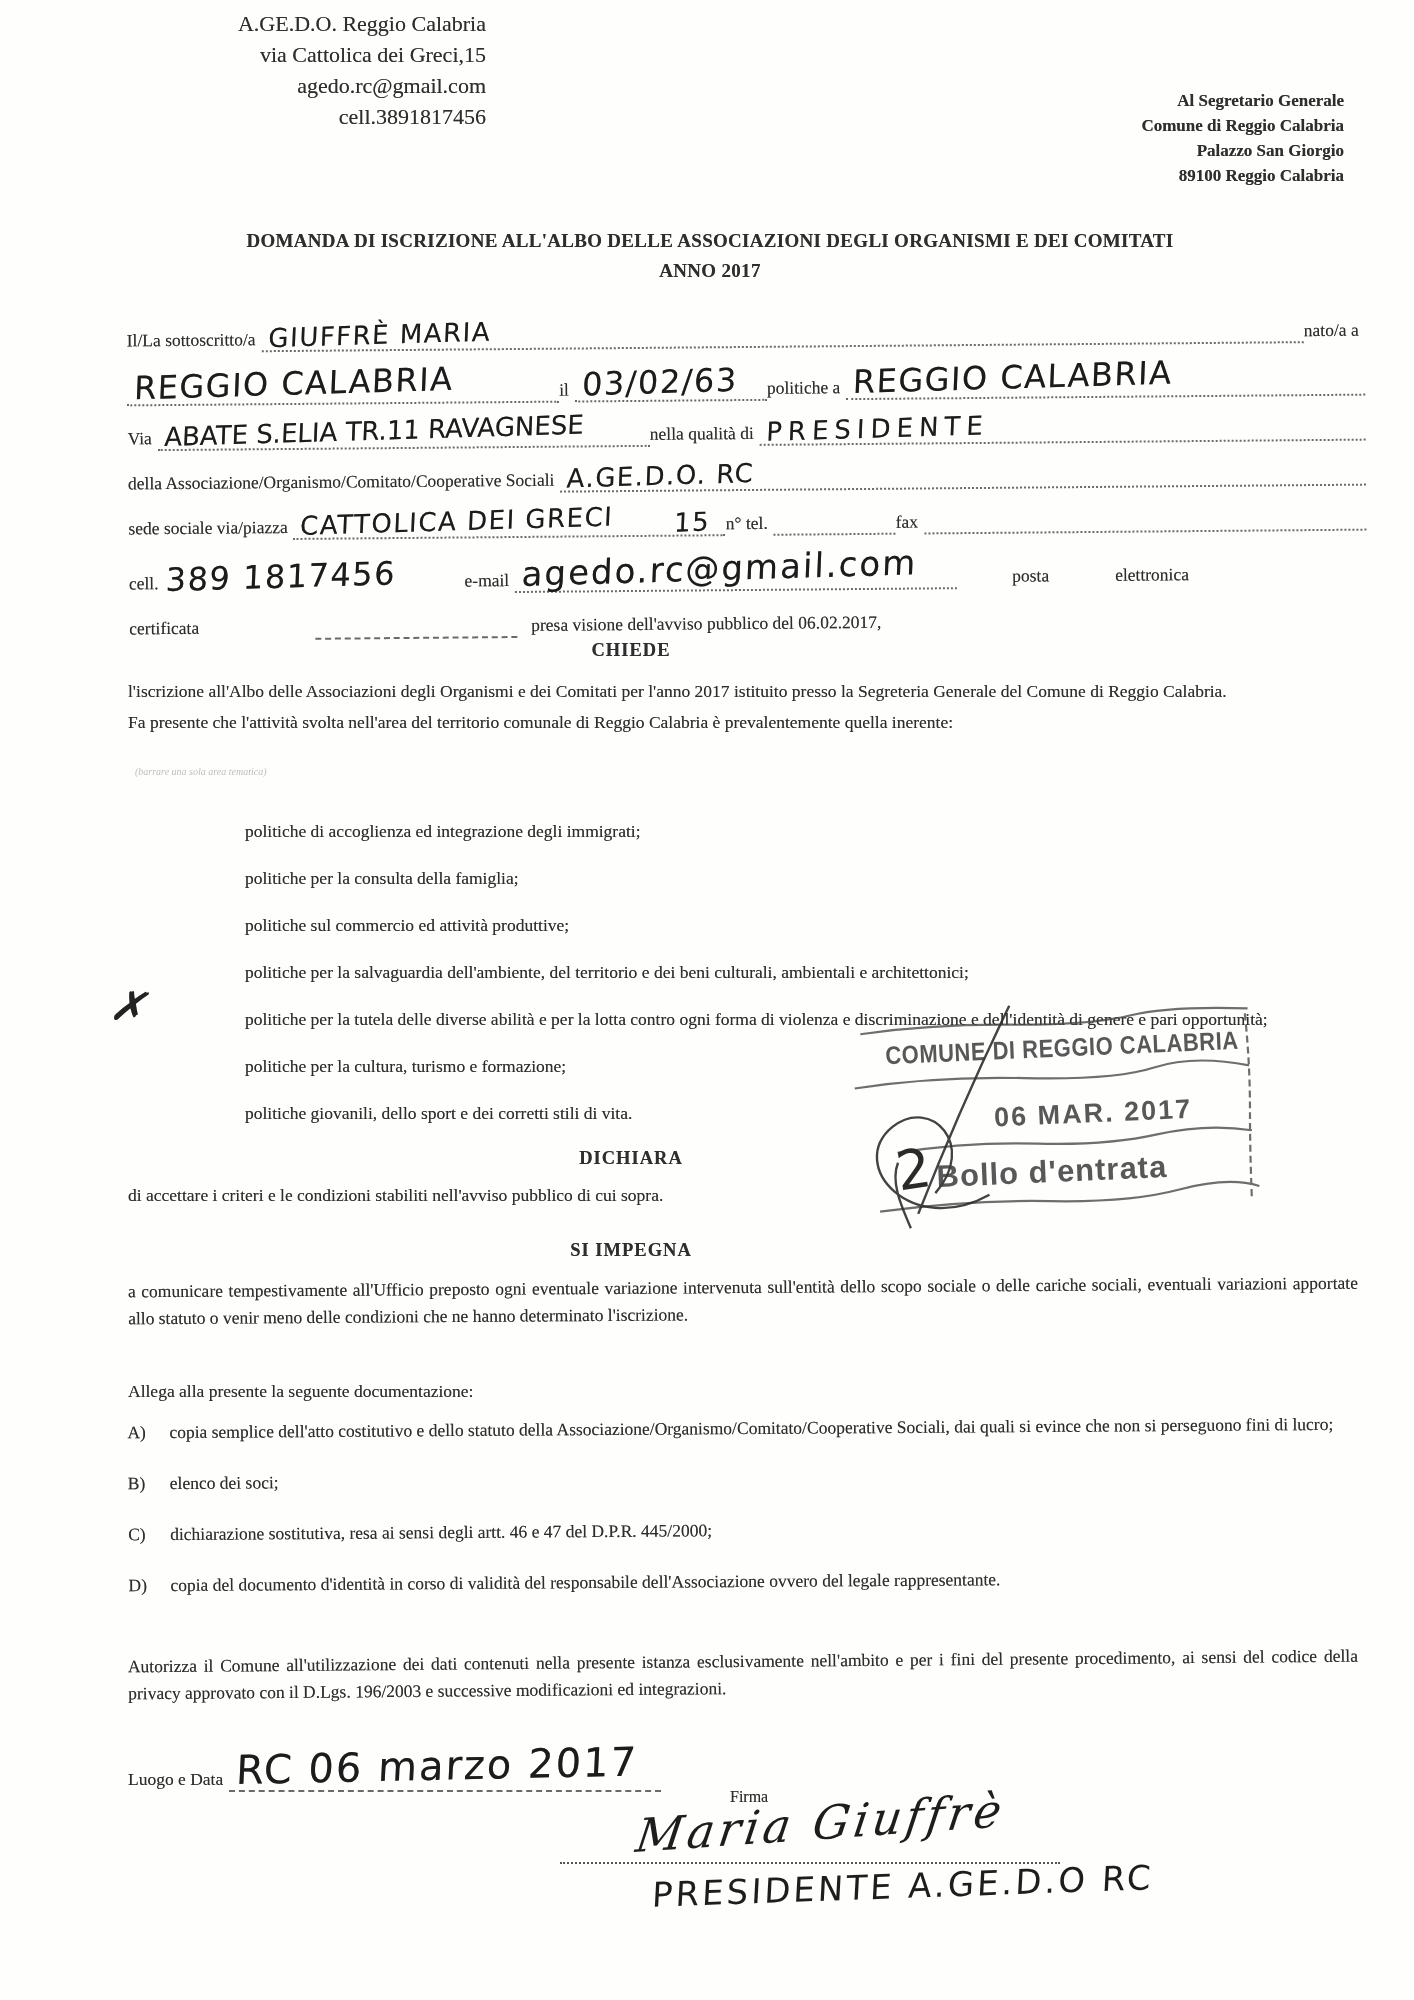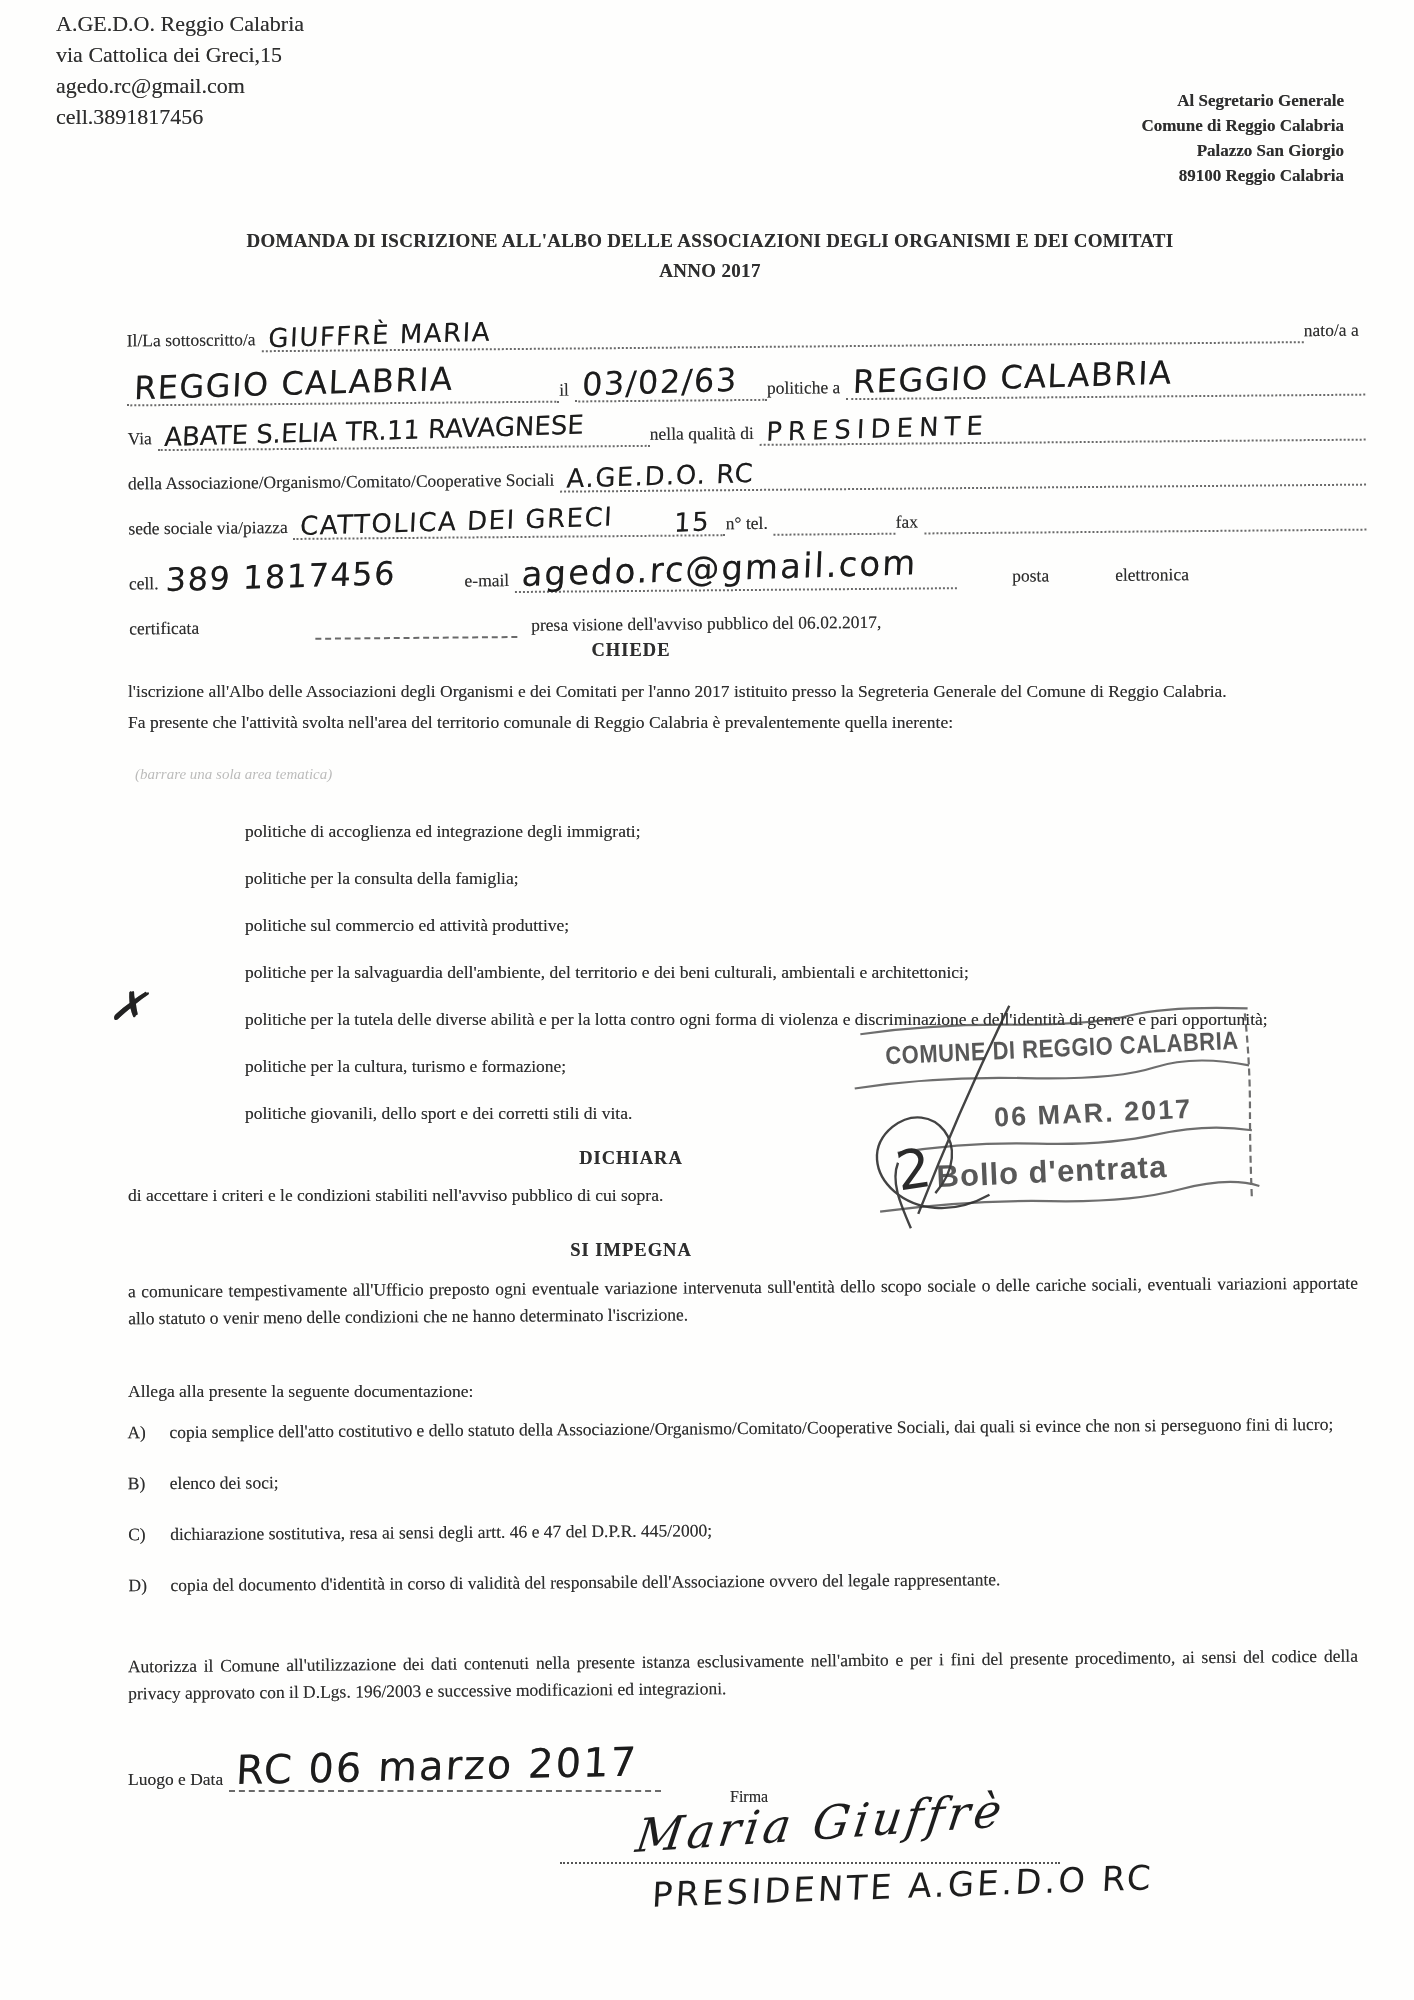--- a/index.html
+++ b/index.html
@@ -4,41 +4,41 @@
 <style>
   html,body{margin:0;padding:0;}
   body{
     width:1414px;height:2000px;position:relative;overflow:hidden;
     background:#fefefd;color:#2e2e2e;
     font-family:"Liberation Serif",serif;
   }
   .abs{position:absolute;}
   .print{ text-shadow:0 0 .6px rgba(45,45,45,.55); }
   
-  .sender{left:56px;top:8px;width:430px;text-align:left;font-size:22px;line-height:31px;}
+  .sender{left:56px;top:8px;width:430px;text-align:right;font-size:22px;line-height:31px;}
   .recipient{right:70px;top:88px;text-align:right;font-weight:bold;font-size:17px;line-height:25px;}
   .doc-title{left:110px;top:226px;width:1200px;text-align:center;font-weight:bold;font-size:19px;line-height:30px;letter-spacing:.3px;}
   
   .formbox{left:128px;top:316px;width:1238px;font-size:17.5px;transform:rotate(-.5deg);}
   .frow{display:flex;align-items:flex-end;margin-bottom:13px;min-height:32px;}
   .lbl{white-space:nowrap;padding:0 6px 2px 0;}
   .fill{border-bottom:2px dotted #6a6a6a;padding:0 6px;position:relative;}
   .grow{flex:1;}
   .hw{
     font-family:"DejaVu Sans",sans-serif;color:#1c1c1c;
     font-size:26px;letter-spacing:1.5px;display:inline-block;
     transform:rotate(-1.2deg) skewX(-4deg);transform-origin:left bottom;
     position:relative;top:3px;white-space:nowrap;
   }
   .hw-big{font-size:32px;}
   .hw-low{font-size:34px;letter-spacing:2px;text-transform:none;}
   
   .heading{width:1262px;text-align:center;font-weight:bold;font-size:18.5px;letter-spacing:1px;}
   .para{left:128px;width:1230px;font-size:17.5px;line-height:27px;text-align:justify;}
-  .hint{left:135px;top:766px;font-size:15px;font-style:italic;opacity:.32;filter:blur(.4px);}
+  .hint{left:135px;top:766px;font-size:10px;font-style:italic;opacity:.32;filter:blur(.4px);}
   
   .policies{left:245px;top:818px;width:1110px;font-size:17.5px;line-height:26px;}
   .policy{position:relative;margin-bottom:21px;}
   .xmark{
     position:absolute;left:-132px;top:-12px;font-size:44px;color:#222;
     font-family:"DejaVu Sans",sans-serif;transform:rotate(9deg) skewX(-10deg);
   }
   
   .attachments{left:128px;top:1416px;width:1240px;font-size:17.5px;}
   .att{display:flex;margin-bottom:26px;line-height:25px;}

